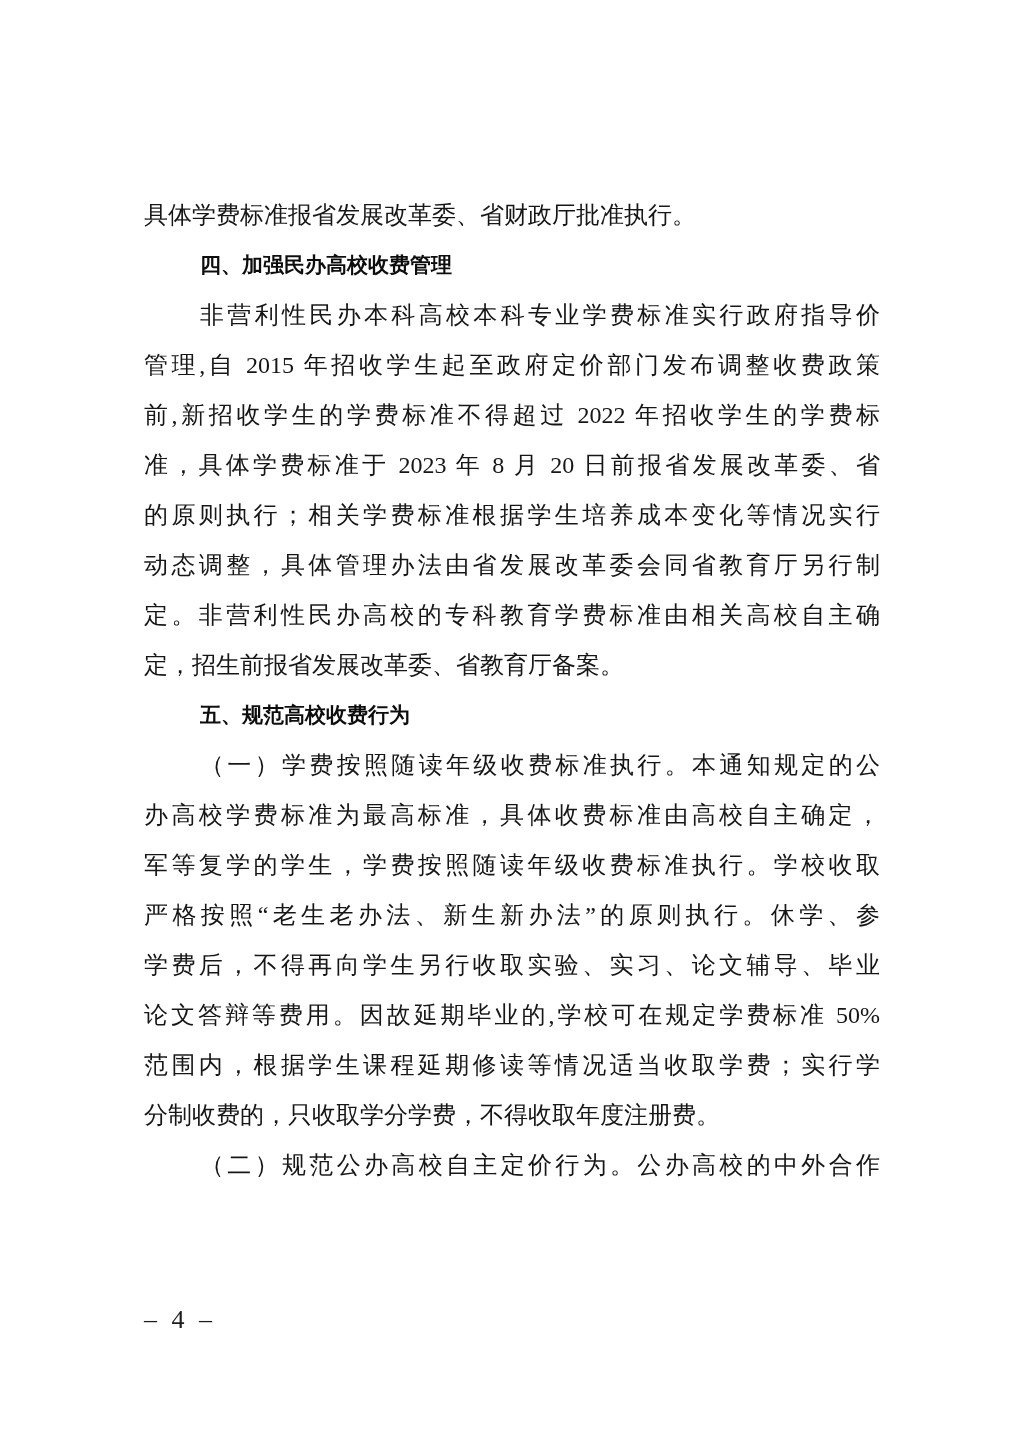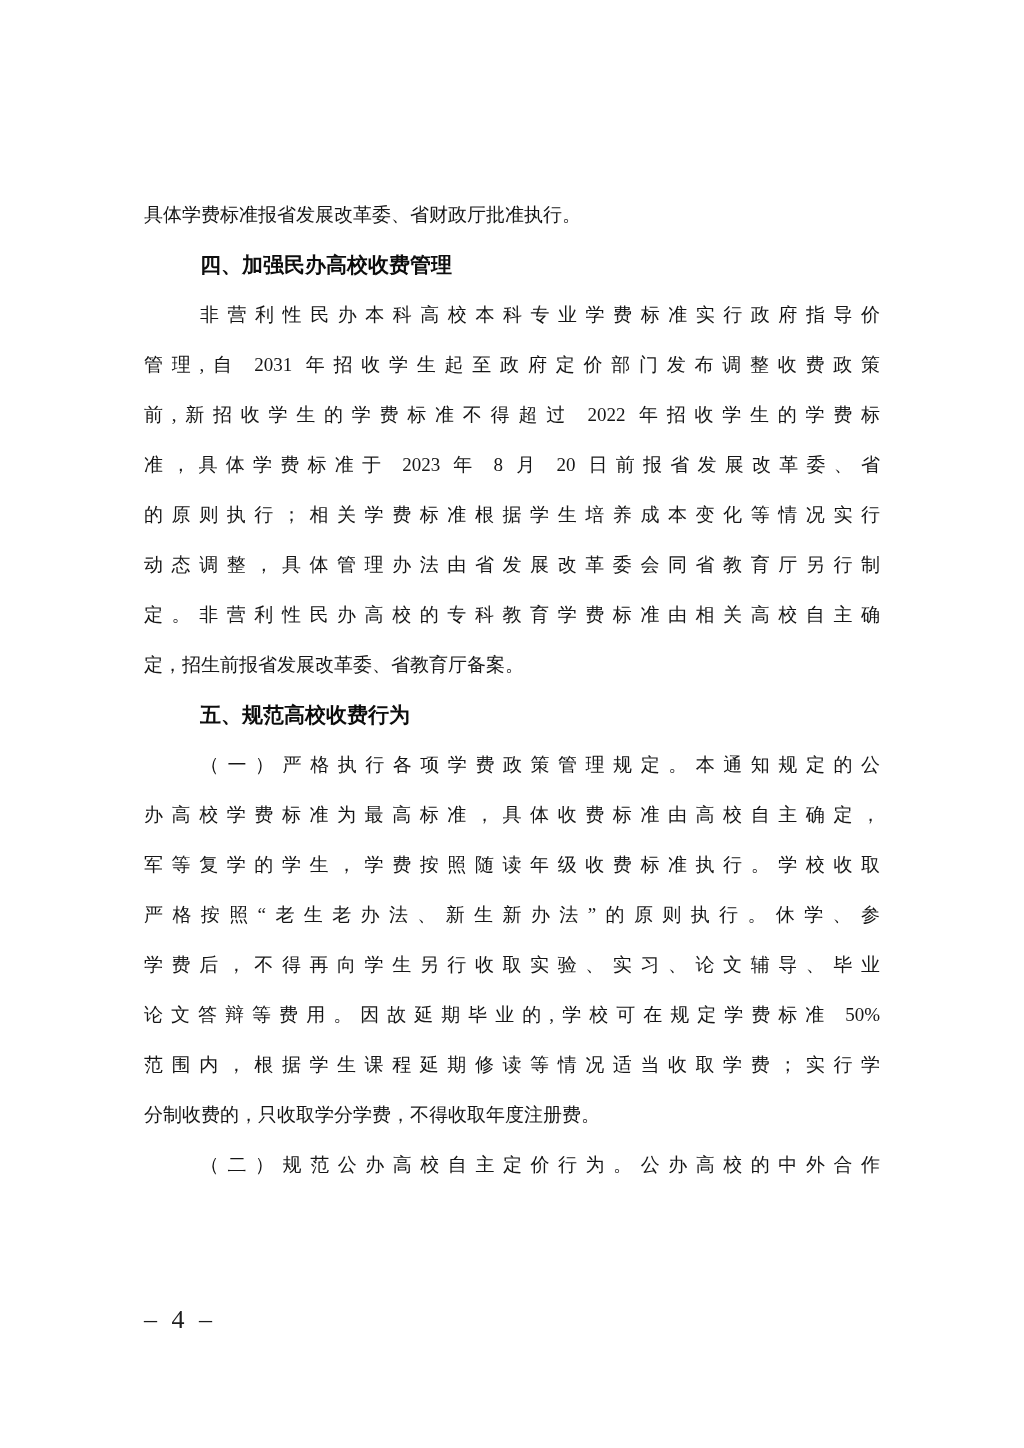--- a/index.html
+++ b/index.html
@@ -16,21 +16,21 @@
     font-family: "Liberation Serif", "DejaVu Serif", serif;
     color: #161616;
   }
   .content {
     position: absolute;
     left: 144px;
     top: 190px;
     width: 736px;
   }
   .line {
-    font-size: 19px;
+    font-size: 24px;
     line-height: 50px;
     height: 50px;
     font-family: "Liberation Serif", "DejaVu Serif", serif;
     color: #161616;
   }
   .justify {
     text-align: justify;
     text-align-last: justify;
     text-justify: inter-character;
     font-family: Liberation Serif, serif;
@@ -56,29 +56,29 @@
   }
 </style>
 </head>
 <body>
 
 <div class="page">
   <div class="content">
     <div class="line">具体学费标准报省发展改革委、省财政厅批准执行。</div>
     <div class="line heading indent">四、加强民办高校收费管理</div>
     <div class="line indent justify">非营利性民办本科高校本科专业学费标准实行政府指导价</div>
-    <div class="line justify">管理,自 2031 年招收学生起至政府定价部门发布调整收费政策</div>
+    <div class="line justify">管理,自 2015 年招收学生起至政府定价部门发布调整收费政策</div>
     <div class="line justify">前,新招收学生的学费标准不得超过 2022 年招收学生的学费标</div>
     <div class="line justify">准，具体学费标准于 2023 年 8 月 20 日前报省发展改革委、省</div>
     <div class="line justify">的原则执行；相关学费标准根据学生培养成本变化等情况实行</div>
     <div class="line justify">动态调整，具体管理办法由省发展改革委会同省教育厅另行制</div>
     <div class="line justify">定。非营利性民办高校的专科教育学费标准由相关高校自主确</div>
     <div class="line">定，招生前报省发展改革委、省教育厅备案。</div>
     <div class="line heading indent">五、规范高校收费行为</div>
-    <div class="line indent justify">（一）严格执行各项学费政策管理规定。本通知规定的公</div>
+    <div class="line indent justify">（一）学费按照随读年级收费标准执行。本通知规定的公</div>
     <div class="line justify">办高校学费标准为最高标准，具体收费标准由高校自主确定，</div>
     <div class="line justify">军等复学的学生，学费按照随读年级收费标准执行。学校收取</div>
     <div class="line justify">严格按照“老生老办法、新生新办法”的原则执行。休学、参</div>
     <div class="line justify">学费后，不得再向学生另行收取实验、实习、论文辅导、毕业</div>
     <div class="line justify">论文答辩等费用。因故延期毕业的,学校可在规定学费标准 50%</div>
     <div class="line justify">范围内，根据学生课程延期修读等情况适当收取学费；实行学</div>
     <div class="line">分制收费的，只收取学分学费，不得收取年度注册费。</div>
     <div class="line indent justify">（二）规范公办高校自主定价行为。公办高校的中外合作</div>
   </div>
   <div class="page-number">– 4 –</div>

